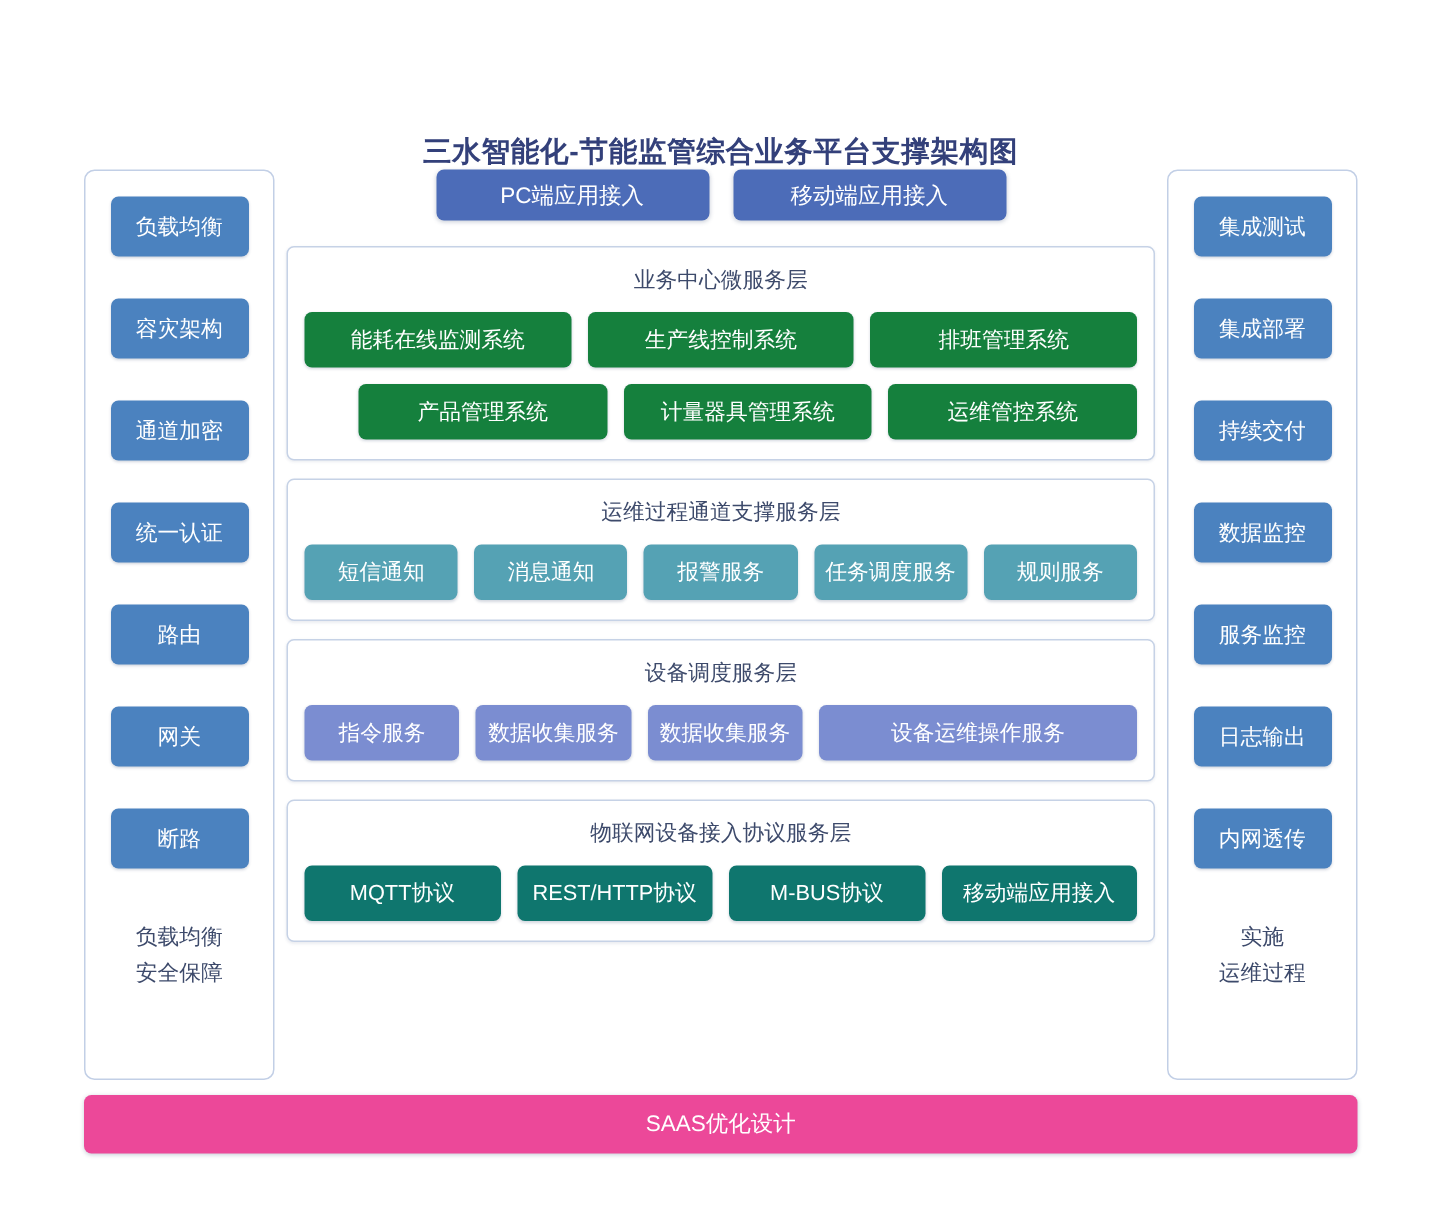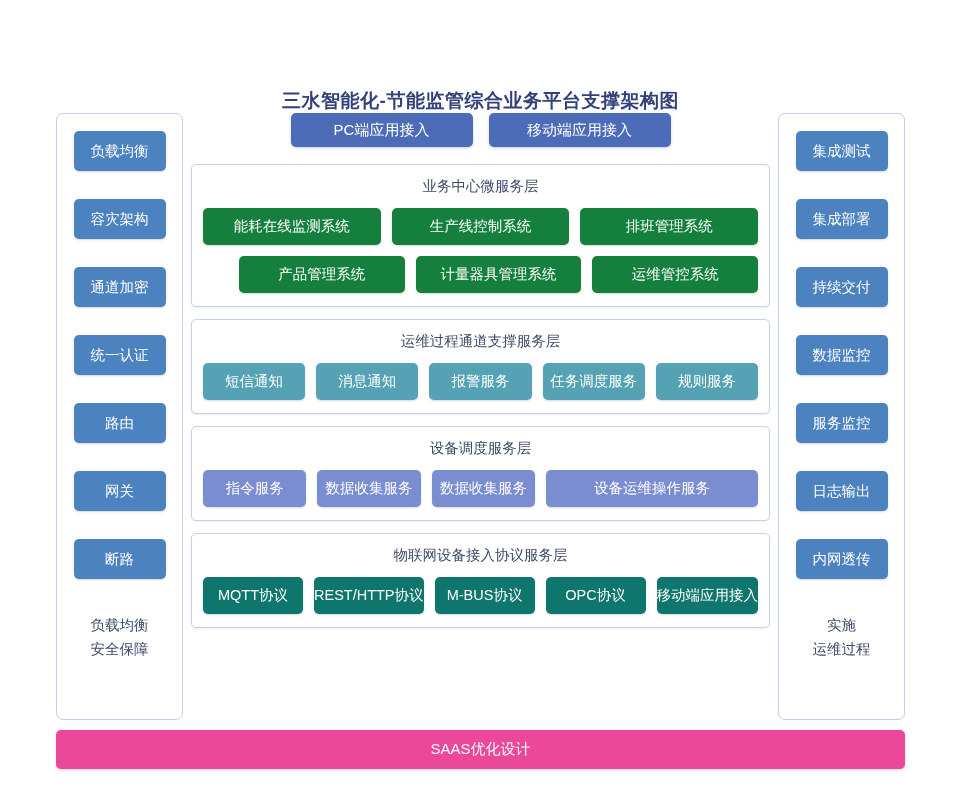--- a/index.html
+++ b/index.html
@@ -234,21 +234,20 @@
           <div class="chip c-device wide">设备运维操作服务</div>
         </div>
       </div>
 
       <div class="layer">
         <div class="layer-title">物联网设备接入协议服务层</div>
         <div class="chip-row">
           <div class="chip c-iot">MQTT协议</div>
           <div class="chip c-iot">REST/HTTP协议</div>
           <div class="chip c-iot">M-BUS协议</div>
-          <div class="chip c-iot">OPC协议</div>
           <div class="chip c-iot">移动端应用接入</div>
         </div>
       </div>
 
     </div>
 
     <div class="side-panel">
       <div class="side-btn">集成测试</div>
       <div class="side-btn">集成部署</div>
       <div class="side-btn">持续交付</div>

